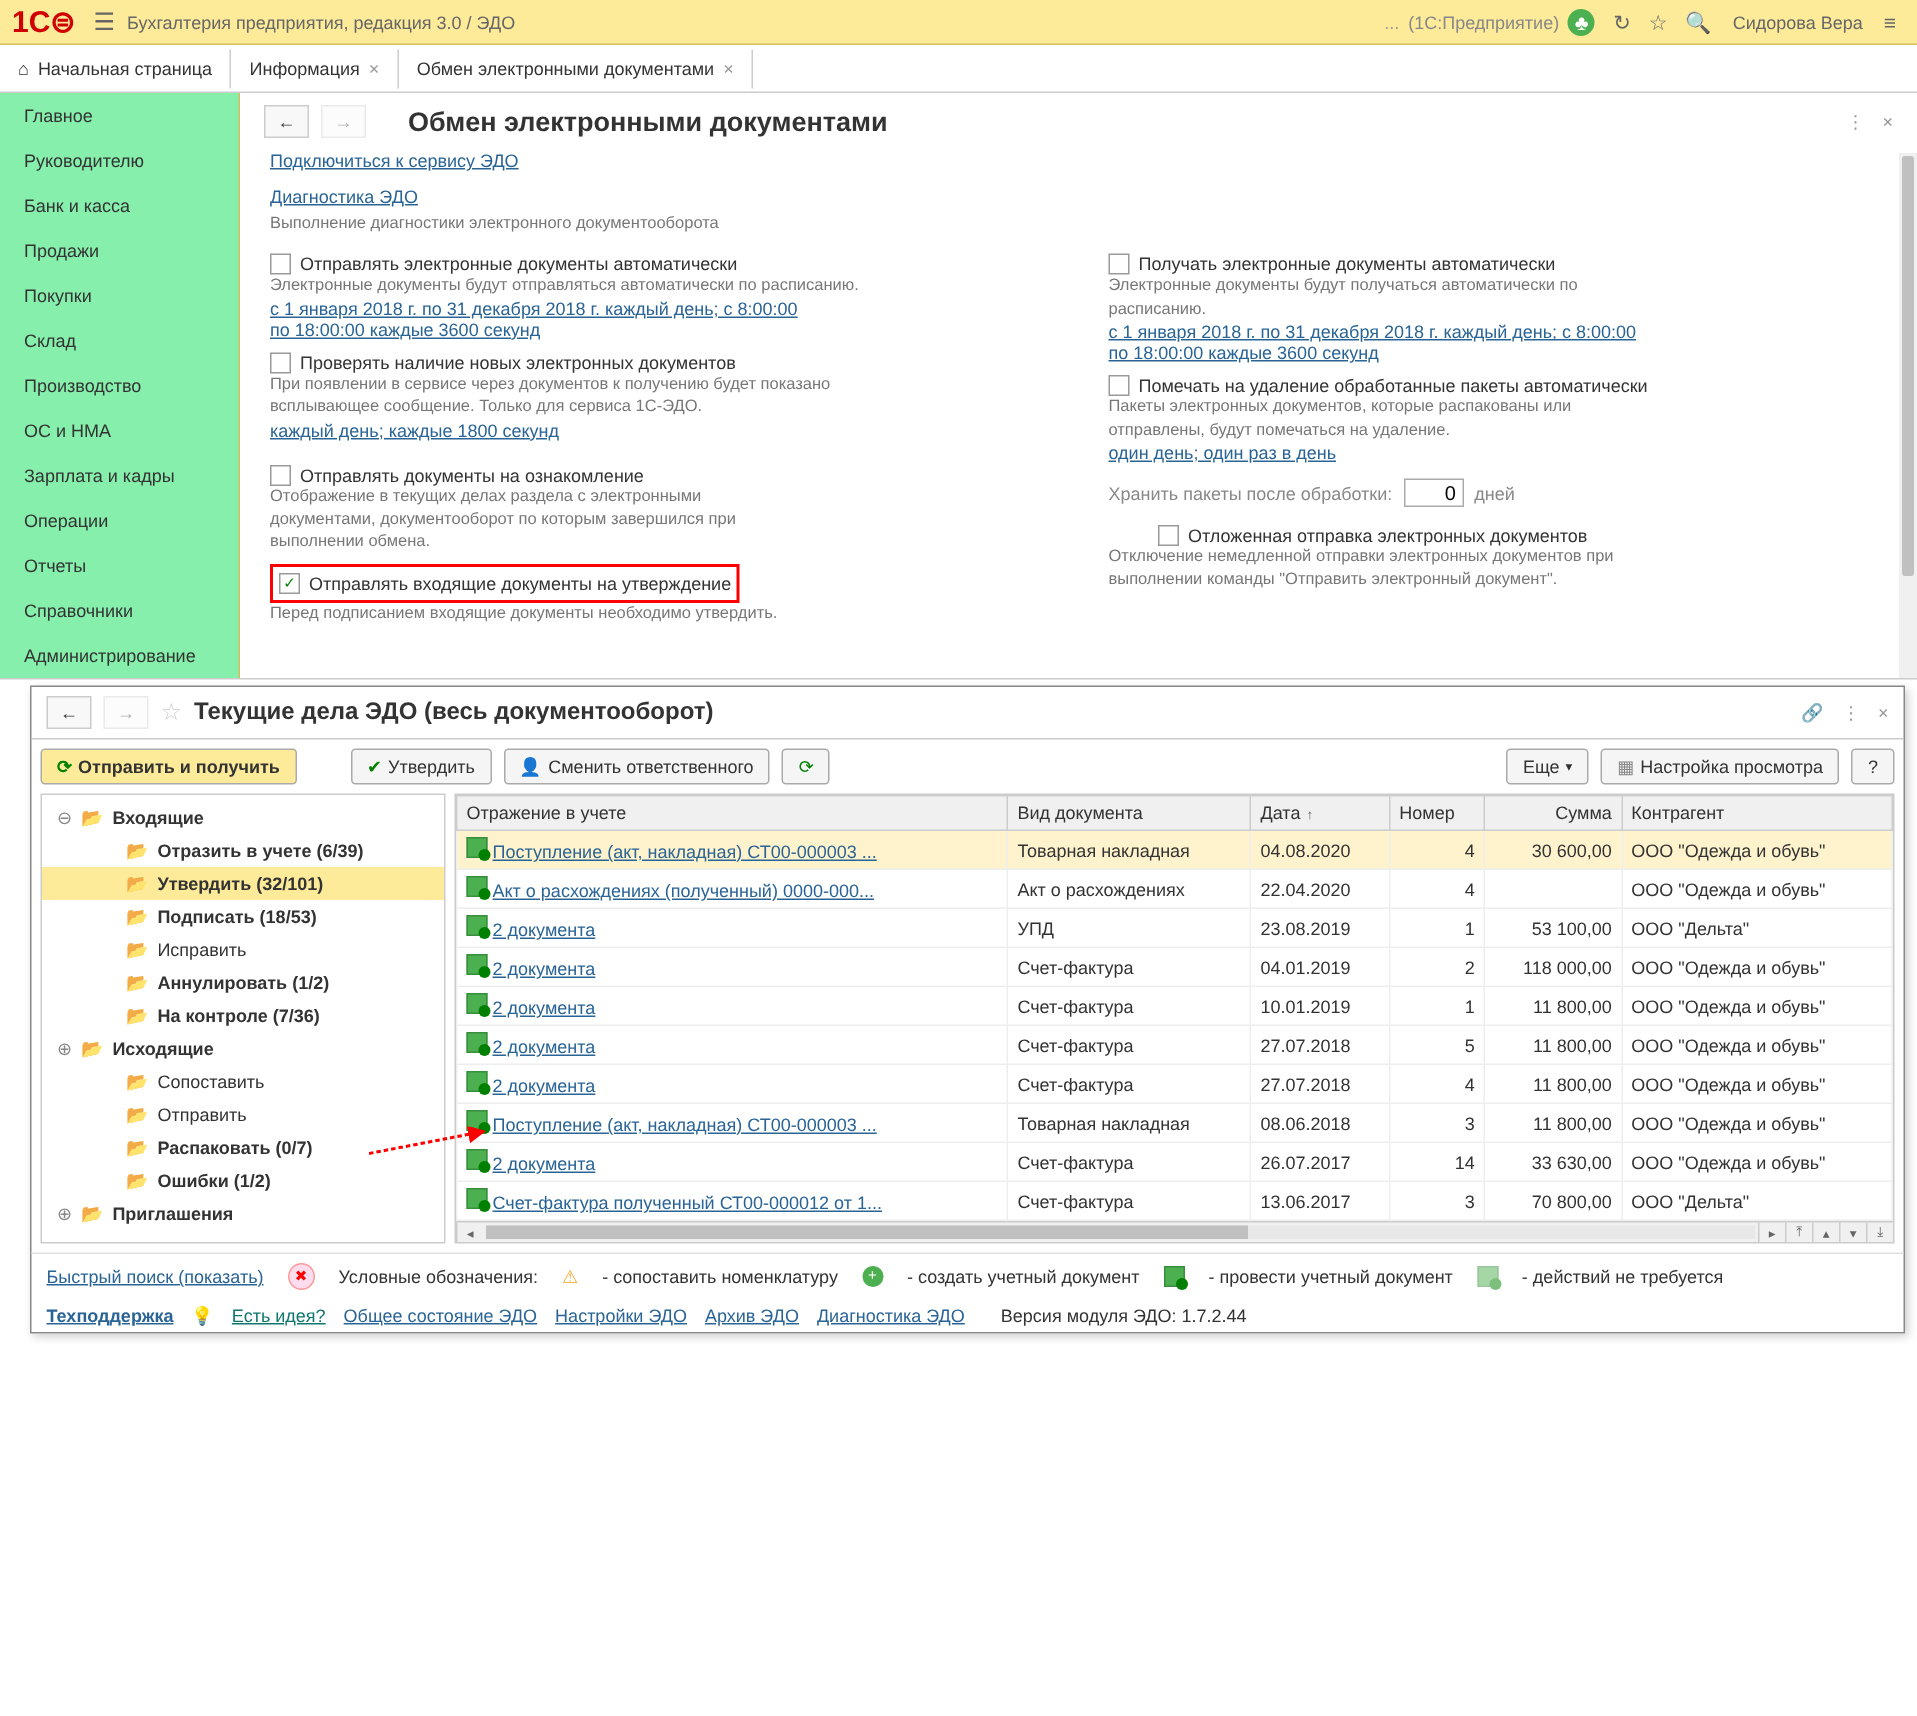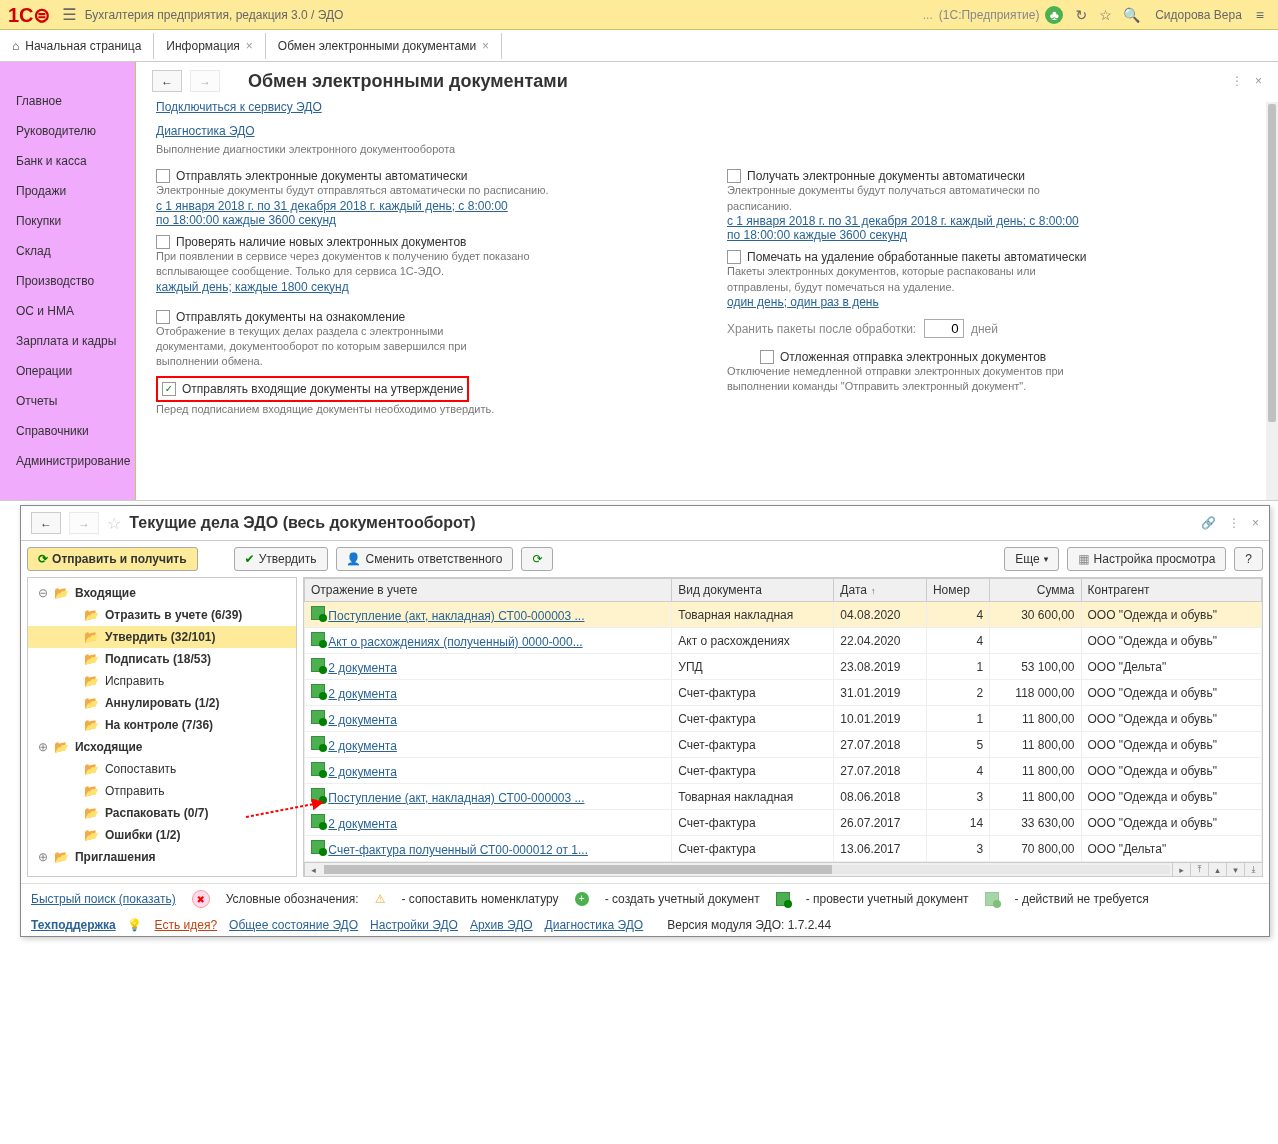--- a/index.html
+++ b/index.html
@@ -8,21 +8,21 @@
   .topbar .logo { color: #d00000; font-weight: bold; font-size: 20px; margin-right: 4px; }
   .topbar .menu-icon { margin: 0 8px; cursor: pointer; color: #666; font-size:16px;}
   .topbar .title { color: #666; flex: 0 0 auto; }
   .topbar .spacer { flex: 1; color:#999; text-align:right; padding-right:6px;}
   .topbar .ic { margin: 0 6px; cursor: pointer; color: #666; font-size:14px;}
   .topbar .green { background:#4caf50; color:white; border-radius:50%; width:18px; height:18px; display:inline-flex; align-items:center; justify-content:center;}
   .tabsbar { background: #fff; border-bottom: 1px solid #ccc; display: flex; height: 32px; align-items:center; }
   .tab { padding: 6px 12px; border-right: 1px solid #ccc; display:flex; align-items:center; gap:6px; cursor:pointer; }
   .tab .x { color:#999; font-size:12px; }
   .main-layout { display:flex; border-bottom:1px solid #ccc;}
-  .sidebar { width:136px; background:#f0abfc; border-right:1px solid #d0c060; padding:24px 0;}
+  .sidebar { width:160px; background:#86efac; border-right:1px solid #d0c060; padding:0 0;}
   .sidebar .item { padding:8px 16px; cursor:pointer; color:#333;}
   .content { flex:1; background:#fff; padding:0 0 0 0; position:relative;}
   .content-header { display:flex; align-items:center; padding:8px 16px; gap:8px;}
   .navbtn { border:1px solid #ccc; background:#f8f8f8; width:30px; height:22px; display:inline-flex; align-items:center; justify-content:center; cursor:pointer;}
   .content-header h2 { font-size:18px; font-weight:bold; margin-left:20px;}
   .content-header .right { margin-left:auto; display:flex; gap:12px; align-items:center; color:#999;}
   .content-body { padding: 0 20px; display:flex; flex-direction:column; gap:4px;}
   .link { color:#2a6496; text-decoration:underline; cursor:pointer;}
   .desc { color:#777; font-size:11px; line-height:1.4;}
   .two-col { display:flex; gap:40px; }
@@ -344,21 +344,21 @@
               <td><span class="doc-icon"></span> <span class="link">2 документа</span></td>
               <td>УПД</td>
               <td>23.08.2019</td>
               <td class="num">1</td>
               <td class="num">53 100,00</td>
               <td>ООО "Дельта"</td>
             </tr>
             <tr>
               <td><span class="doc-icon"></span> <span class="link">2 документа</span></td>
               <td>Счет-фактура</td>
-              <td>31.01.2019</td>
+              <td>04.01.2019</td>
               <td class="num">2</td>
               <td class="num">118 000,00</td>
               <td>ООО "Одежда и обувь"</td>
             </tr>
             <tr>
               <td><span class="doc-icon"></span> <span class="link">2 документа</span></td>
               <td>Счет-фактура</td>
               <td>10.01.2019</td>
               <td class="num">1</td>
               <td class="num">11 800,00</td>
@@ -428,21 +428,21 @@
     <span class="plus-icon">+</span>
       <span>- создать учетный документ</span>
     <span class="doc-icon"></span>
       <span>- провести учетный документ</span>
     <span class="doc-icon" style="opacity:.5;"></span>
       <span>- действий не требуется</span>
   </div>
   <div class="bottombar">
     <span class="link bold">Техподдержка</span>
     <span class="bulb">💡</span>
-    <span class="link" style="color:#c2410c;">Есть идея?</span>
+    <span class="link" style="color:#0f766e;">Есть идея?</span>
     <span class="link">Общее состояние ЭДО</span>
     <span class="link">Настройки ЭДО</span>
     <span class="link">Архив ЭДО</span>
     <span class="link">Диагностика ЭДО</span>
     <span class="spacer2"></span>
     <span>Версия модуля ЭДО: 1.7.2.44</span>
   </div>
 </div>
 
 </body></html>

